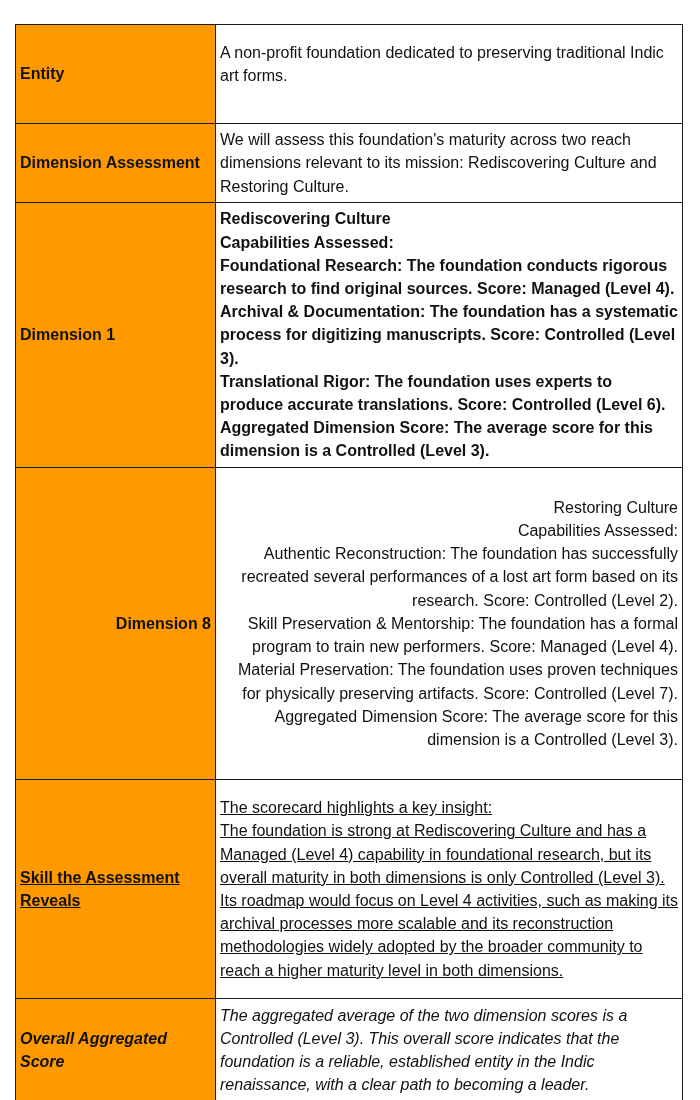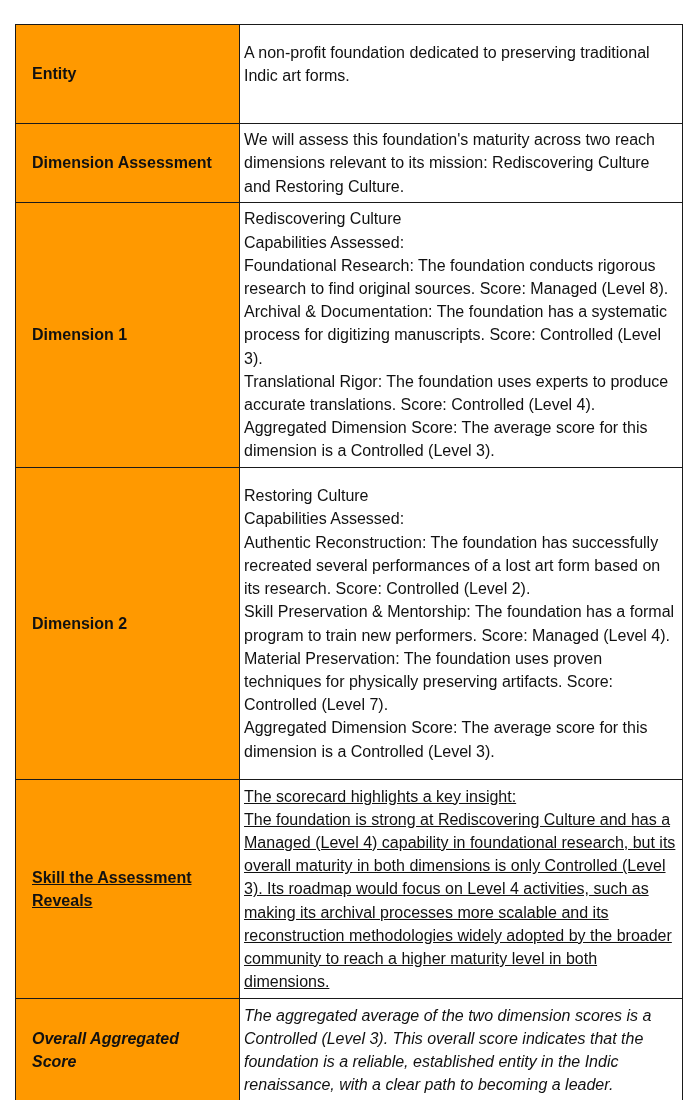--- a/index.html
+++ b/index.html
@@ -14,34 +14,34 @@
     border: 1.5px solid #1a1a1a;
     vertical-align: middle;
     font-size: 16px;
     line-height: 23.2px;
     color: #111;
   }
   td.label {
     width: 191px;
     background: #ff9900;
     font-weight: bold;
-    padding: 0 16px;
+    padding: 0 4px;
     line-height: 20px;
   }
   td.content {
     background: #ffffff;
     padding: 0 4px;
     vertical-align: top;
   }
   .line { display: block; }
   tr.r-entity td { height: 82px; }
   tr.r-entity td.content { vertical-align: top; padding-top: 16px; }
   tr.r-dimassess td { height: 78px; }
-  tr.r-dim1 td { height: 264px; }
-  tr.r-dim2 td { height: 311px; }
+  tr.r-dim1 td { height: 264px; font-weight: bold; }
+  tr.r-dim2 td { height: 311px; text-align: right; }
   tr.r-reveals td { height: 218px; text-decoration: underline; }
   tr.r-overall td { height: 102px; font-style: italic; }
 </style>
 </head>
 <body>
 
 <table class="scorecard">
   <tbody>
     <tr class="r-entity">
       <td class="label">Entity</td>
@@ -53,28 +53,28 @@
       <td class="label">Dimension Assessment</td>
       <td class="content">
         <span class="line">We will assess this foundation's maturity across two reach dimensions relevant to its mission: Rediscovering Culture and Restoring Culture.</span>
       </td>
     </tr>
     <tr class="r-dim1">
       <td class="label">Dimension 1</td>
       <td class="content">
         <span class="line">Rediscovering Culture</span>
         <span class="line">Capabilities Assessed:</span>
-        <span class="line">Foundational Research: The foundation conducts rigorous research to find original sources. Score: Managed (Level 8).</span>
+        <span class="line">Foundational Research: The foundation conducts rigorous research to find original sources. Score: Managed (Level 4).</span>
         <span class="line">Archival &amp; Documentation: The foundation has a systematic process for digitizing manuscripts. Score: Controlled (Level 3).</span>
-        <span class="line">Translational Rigor: The foundation uses experts to produce accurate translations. Score: Controlled (Level 4).</span>
+        <span class="line">Translational Rigor: The foundation uses experts to produce accurate translations. Score: Controlled (Level 6).</span>
         <span class="line">Aggregated Dimension Score: The average score for this dimension is a Controlled (Level 3).</span>
       </td>
     </tr>
     <tr class="r-dim2">
-      <td class="label">Dimension 2</td>
+      <td class="label">Dimension 8</td>
       <td class="content">
         <span class="line">Restoring Culture</span>
         <span class="line">Capabilities Assessed:</span>
         <span class="line">Authentic Reconstruction: The foundation has successfully recreated several performances of a lost art form based on its research. Score: Controlled (Level 2).</span>
         <span class="line">Skill Preservation &amp; Mentorship: The foundation has a formal program to train new performers. Score: Managed (Level 4).</span>
         <span class="line">Material Preservation: The foundation uses proven techniques for physically preserving artifacts. Score: Controlled (Level 7).</span>
         <span class="line">Aggregated Dimension Score: The average score for this dimension is a Controlled (Level 3).</span>
       </td>
     </tr>
     <tr class="r-reveals">

